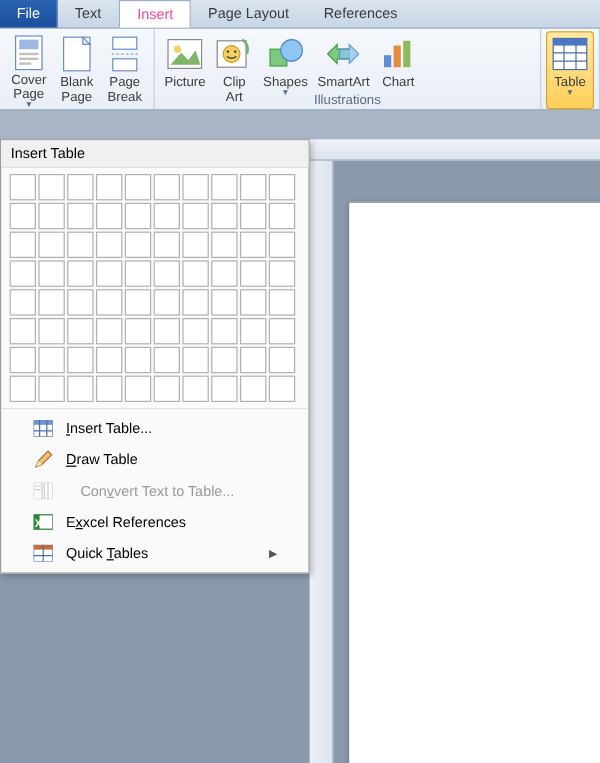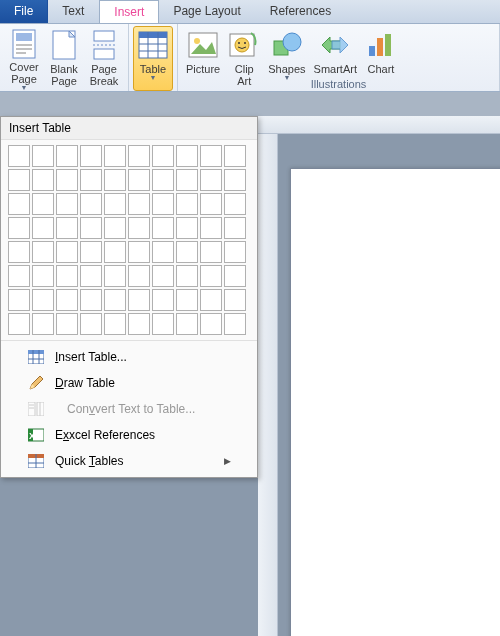--- a/index.html
+++ b/index.html
@@ -75,92 +75,92 @@
         <svg width="26" height="30">
             <rect x="3" y="1" width="20" height="10" fill="#fff" stroke="#6a8cc7"></rect>
             <rect x="3" y="19" width="20" height="10" fill="#fff" stroke="#6a8cc7"></rect>
             <line x1="2" y1="15" x2="24" y2="15" stroke="#6a8cc7" stroke-dasharray="2,2"></line>
           </svg>
       </div>
       <div class="label" style="white-space:pre;">Page
 Break</div>
     </div>
   </div>
+  <div class="group" style="flex:1">
+    <div class="btn">
+      <div class="icon">
+        <svg width="30" height="26">
+            <rect x="1" y="1" width="28" height="24" fill="#fff" stroke="#888"></rect>
+            <circle cx="9" cy="9" r="3" fill="#f5d060"></circle>
+            <path d="M3 22 L12 12 L18 18 L24 10 L28 22 Z" fill="#7fb665"></path>
+          </svg>
+      </div>
+      <div class="label">Picture</div>
+    </div>
+    <div class="btn">
+      <div class="icon">
+        <svg width="30" height="28">
+            <rect x="1" y="3" width="24" height="22" fill="#fff" stroke="#888"></rect>
+            <circle cx="13" cy="14" r="7" fill="#f5d060" stroke="#c79a20"></circle>
+            <circle cx="10" cy="12" r="1" fill="#333"></circle>
+            <circle cx="16" cy="12" r="1" fill="#333"></circle>
+            <path d="M9 16 Q13 19 17 16" stroke="#333" fill="none"></path>
+            <path d="M22 2 Q28 6 26 14" stroke="#66b566" stroke-width="2" fill="none"></path>
+          </svg>
+      </div>
+      <div class="label" style="white-space:pre;">Clip
+Art</div>
+    </div>
+    <div class="btn">
+      <div class="icon">
+        <svg width="30" height="28">
+            <rect x="2" y="10" width="14" height="14" fill="#7fc97f" stroke="#4a9a4a"></rect>
+            <circle cx="20" cy="11" r="9" fill="#8fc5f0" stroke="#4a8acc"></circle>
+          </svg>
+      </div>
+      <div class="label">Shapes</div>
+      <div class="drop">▼</div>
+    </div>
+    <div class="btn">
+      <div class="icon">
+        <svg width="30" height="26">
+            <path d="M2 13 L10 5 L10 9 L20 9 L20 17 L10 17 L10 21 Z" fill="#7fc97f" stroke="#4a9a4a"></path>
+            <path d="M28 13 L20 21 L20 17 L12 17 L12 9 L20 9 L20 5 Z" fill="#8fc5f0" stroke="#4a8acc" opacity="0.8"></path>
+          </svg>
+      </div>
+      <div class="label">SmartArt</div>
+    </div>
+    <div class="btn">
+      <div class="icon">
+        <svg width="28" height="26">
+            <rect x="2" y="14" width="6" height="10" fill="#5b8fd6"></rect>
+            <rect x="10" y="6" width="6" height="18" fill="#e78b3e"></rect>
+            <rect x="18" y="2" width="6" height="22" fill="#8bbb5a"></rect>
+          </svg>
+      </div>
+      <div class="label">Chart</div>
+    </div>
+    <div class="group-label">Illustrations</div>
+  </div>
   <div class="group">
     <div class="btn active">
       <div class="icon">
         <svg width="30" height="28">
             <rect x="1" y="1" width="28" height="26" fill="#fff" stroke="#4a6ea8"></rect>
             <rect x="1" y="1" width="28" height="6" fill="#4a78c4"></rect>
             <line x1="10" y1="1" x2="10" y2="27" stroke="#4a6ea8"></line>
             <line x1="20" y1="1" x2="20" y2="27" stroke="#4a6ea8"></line>
             <line x1="1" y1="13" x2="29" y2="13" stroke="#4a6ea8"></line>
             <line x1="1" y1="20" x2="29" y2="20" stroke="#4a6ea8"></line>
           </svg>
       </div>
       <div class="label">Table</div>
       <div class="drop">▼</div>
     </div>
   </div>
-  <div class="group" style="flex:1">
-    <div class="btn">
-      <div class="icon">
-        <svg width="30" height="26">
-            <rect x="1" y="1" width="28" height="24" fill="#fff" stroke="#888"></rect>
-            <circle cx="9" cy="9" r="3" fill="#f5d060"></circle>
-            <path d="M3 22 L12 12 L18 18 L24 10 L28 22 Z" fill="#7fb665"></path>
-          </svg>
-      </div>
-      <div class="label">Picture</div>
-    </div>
-    <div class="btn">
-      <div class="icon">
-        <svg width="30" height="28">
-            <rect x="1" y="3" width="24" height="22" fill="#fff" stroke="#888"></rect>
-            <circle cx="13" cy="14" r="7" fill="#f5d060" stroke="#c79a20"></circle>
-            <circle cx="10" cy="12" r="1" fill="#333"></circle>
-            <circle cx="16" cy="12" r="1" fill="#333"></circle>
-            <path d="M9 16 Q13 19 17 16" stroke="#333" fill="none"></path>
-            <path d="M22 2 Q28 6 26 14" stroke="#66b566" stroke-width="2" fill="none"></path>
-          </svg>
-      </div>
-      <div class="label" style="white-space:pre;">Clip
-Art</div>
-    </div>
-    <div class="btn">
-      <div class="icon">
-        <svg width="30" height="28">
-            <rect x="2" y="10" width="14" height="14" fill="#7fc97f" stroke="#4a9a4a"></rect>
-            <circle cx="20" cy="11" r="9" fill="#8fc5f0" stroke="#4a8acc"></circle>
-          </svg>
-      </div>
-      <div class="label">Shapes</div>
-      <div class="drop">▼</div>
-    </div>
-    <div class="btn">
-      <div class="icon">
-        <svg width="30" height="26">
-            <path d="M2 13 L10 5 L10 9 L20 9 L20 17 L10 17 L10 21 Z" fill="#7fc97f" stroke="#4a9a4a"></path>
-            <path d="M28 13 L20 21 L20 17 L12 17 L12 9 L20 9 L20 5 Z" fill="#8fc5f0" stroke="#4a8acc" opacity="0.8"></path>
-          </svg>
-      </div>
-      <div class="label">SmartArt</div>
-    </div>
-    <div class="btn">
-      <div class="icon">
-        <svg width="28" height="26">
-            <rect x="2" y="14" width="6" height="10" fill="#5b8fd6"></rect>
-            <rect x="10" y="6" width="6" height="18" fill="#e78b3e"></rect>
-            <rect x="18" y="2" width="6" height="22" fill="#8bbb5a"></rect>
-          </svg>
-      </div>
-      <div class="label">Chart</div>
-    </div>
-    <div class="group-label">Illustrations</div>
-  </div>
 </div>
 
 <div class="document-area">
   <div class="page"></div>
 </div>
 <div class="ruler"></div>
 <div class="leftruler"></div>
 
 <div class="dropdown">
   <div class="dropdown-header">Insert Table</div>

